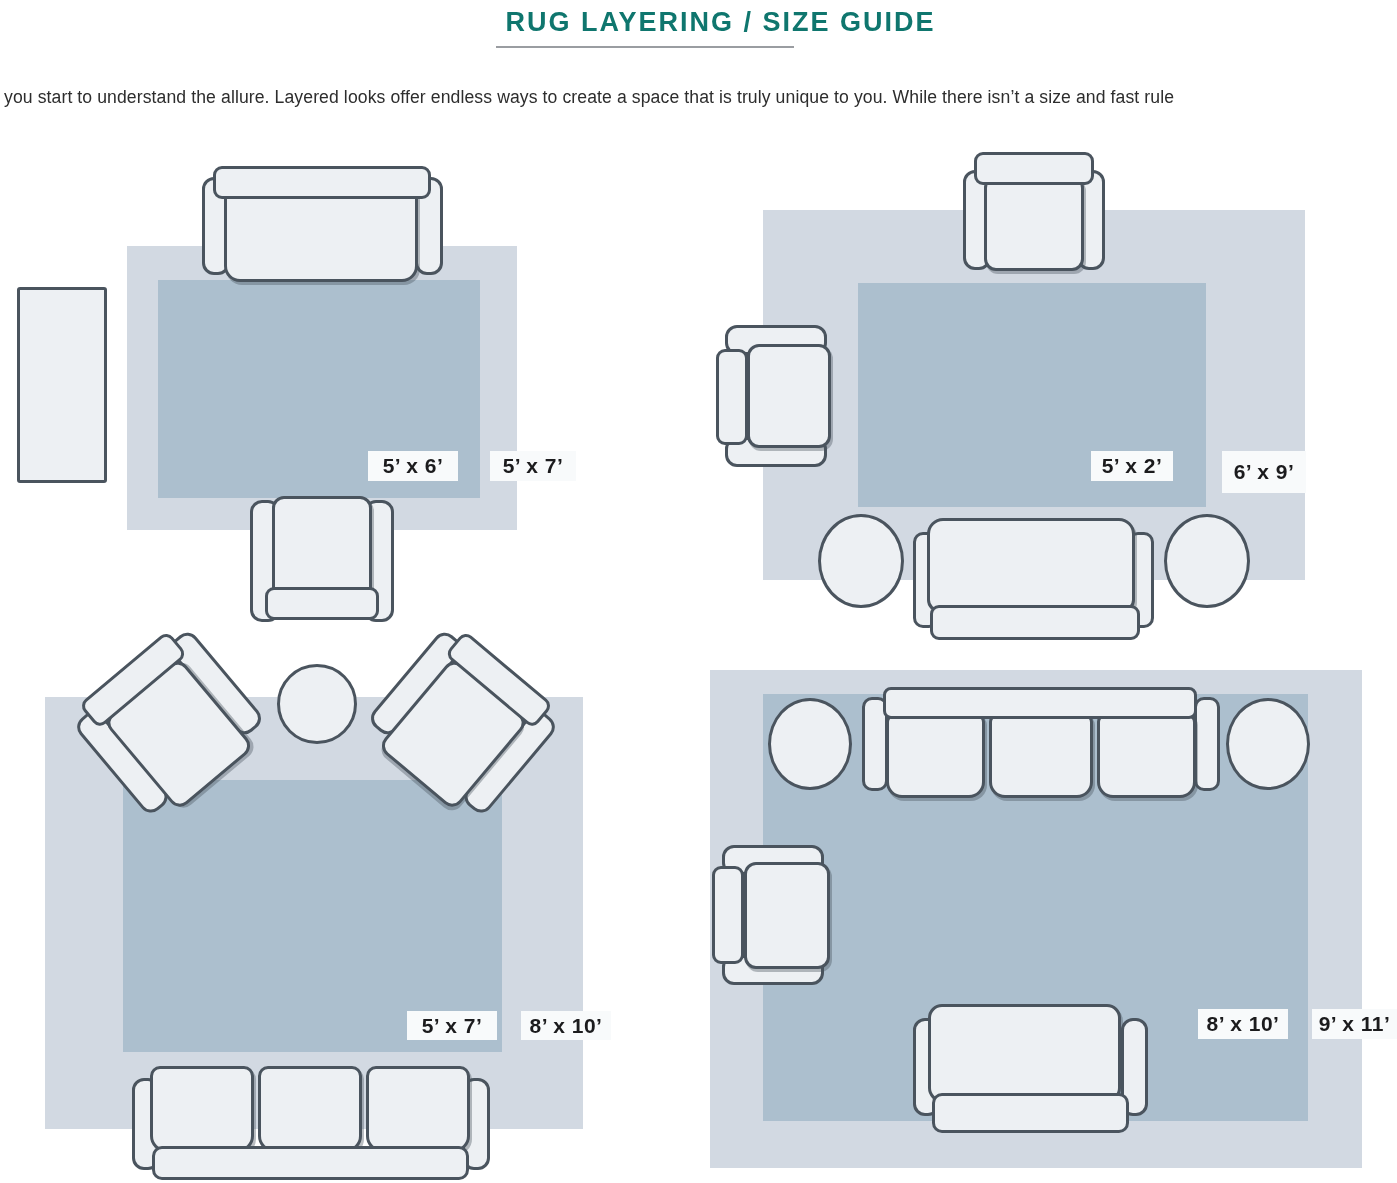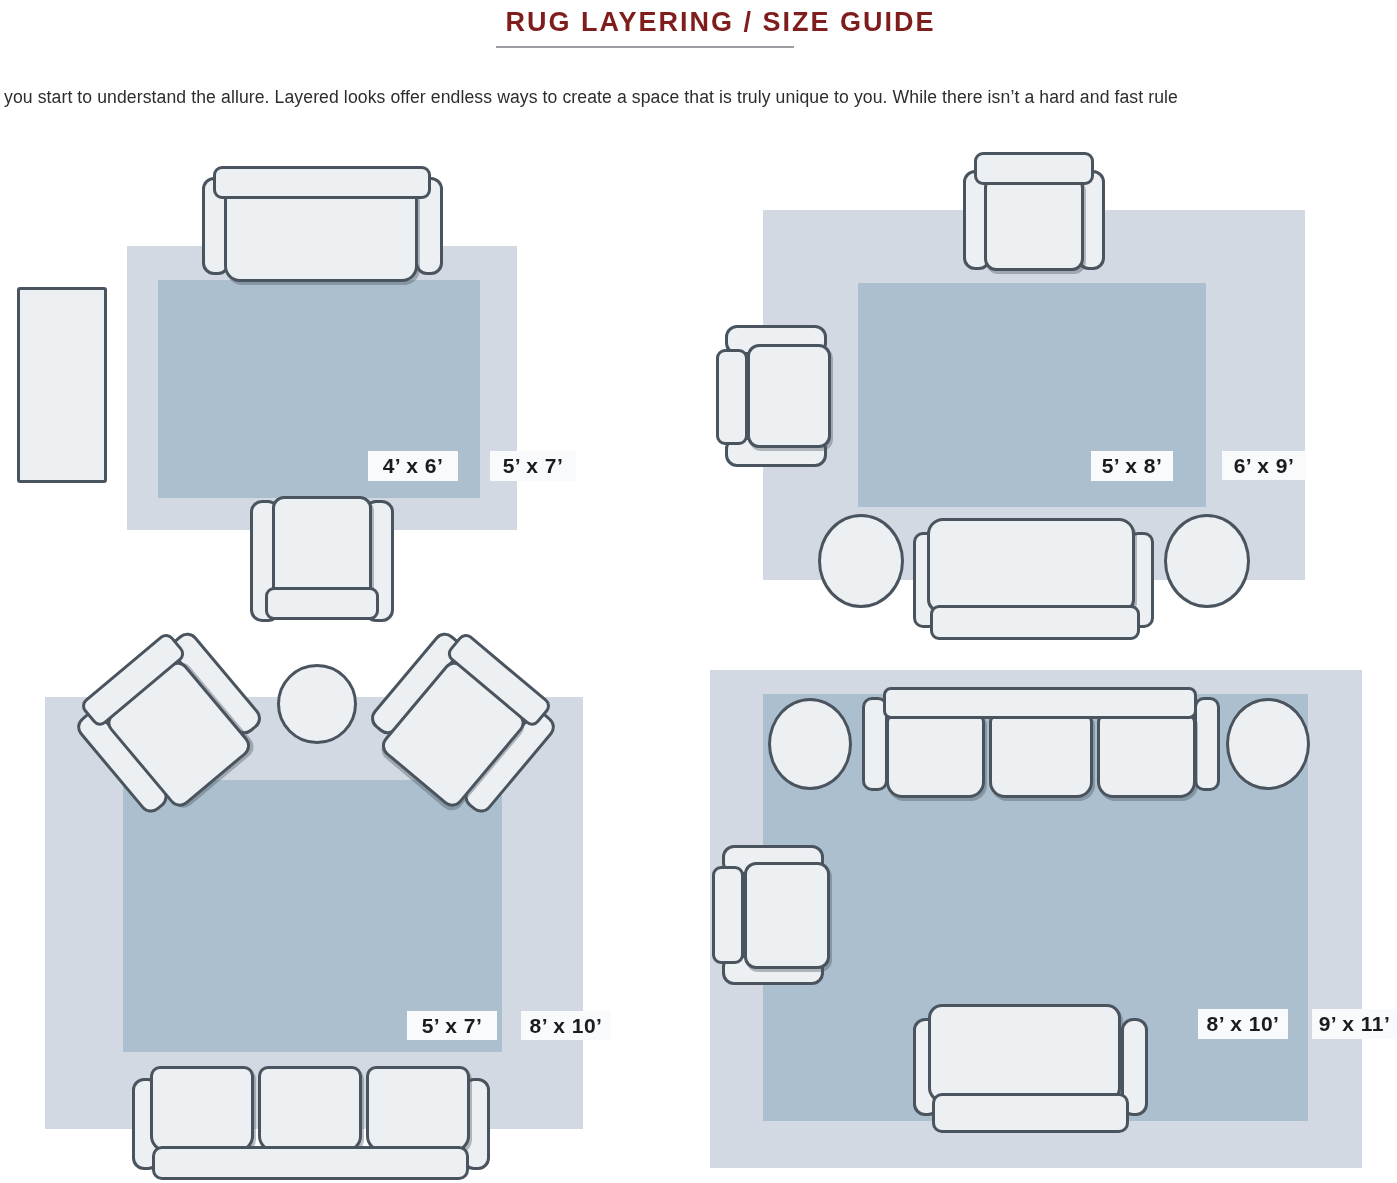--- a/index.html
+++ b/index.html
@@ -2,21 +2,21 @@
 <html style="--rug-outer: #d2d9e2; --rug-inner: #acbfce; --furniture-fill: #edf0f3; --furniture-outline: #4a545e; --label-bg: #f8fafb; --label-text: #1b1b1d;"><head>
 <meta charset="utf-8">
 <style>
   html,body{margin:0;padding:0;background:#ffffff;}
   #stage{
     position:relative;width:1397px;height:1183px;background:#ffffff;overflow:hidden;
     font-family:"Liberation Sans", sans-serif;
   }
   #page-title{
     position:absolute;left:0;right:0;top:7px;text-align:center;
-    font-size:27px;font-weight:bold;letter-spacing:2px;color:#7f1d1d;padding-left:44px;
+    font-size:27px;font-weight:bold;letter-spacing:2px;color:#0f766e;padding-left:44px;
   }
   #title-rule{position:absolute;left:496px;top:46px;width:298px;height:2px;background:#9a9da1;}
   .intro-line{
     position:absolute;left:4px;width:1392px;height:25px;
     font-size:17.6px;color:#2d2d2d;letter-spacing:0.1px;white-space:nowrap;
   }
   .rug-o{position:absolute;background:var(--rug-outer,#d2d9e2);}
   .rug-i{position:absolute;background:var(--rug-inner,#acbfce);}
   .f{
     position:absolute;box-sizing:border-box;
@@ -34,42 +34,42 @@
     font-size:21px;font-weight:bold;letter-spacing:0.5px;white-space:nowrap;
   }
 </style>
 </head>
 <body>
 
 <div id="stage">
 
   <div id="page-title">RUG LAYERING / SIZE GUIDE</div>
   <div id="title-rule"></div>
-  <div class="intro-line" style="top:87px;">you start to understand the allure. Layered looks offer endless ways to create a space that is truly unique to you. While there isn’t a hard and fast rule</div>
+  <div class="intro-line" style="top:87px;">you start to understand the allure. Layered looks offer endless ways to create a space that is truly unique to you. While there isn’t a size and fast rule</div>
 
   <div class="rug-o" style="left:127px;top:246px;width:390px;height:284px;"></div>
   <div class="rug-i" style="left:158px;top:280px;width:322px;height:218px;"></div>
 
   <div class="f" style="left:17px;top:287px;width:90px;height:196px;border-radius:3px;"></div>
 
   <div>
     <div class="f" style="left:202px;top:177px;width:28px;height:98px;"></div>
     <div class="f" style="left:415px;top:177px;width:28px;height:98px;"></div>
     <div class="f sh" style="left:224px;top:189px;width:194px;height:93px;border-radius:8px 8px 16px 16px;"></div>
     <div class="f" style="left:213px;top:166px;width:218px;height:33px;border-radius:9px;"></div>
   </div>
 
   <div>
     <div class="f" style="left:250px;top:500px;width:30px;height:122px;"></div>
     <div class="f" style="left:364px;top:500px;width:30px;height:122px;"></div>
     <div class="f sh" style="left:272px;top:496px;width:100px;height:116px;"></div>
     <div class="f" style="left:265px;top:587px;width:114px;height:33px;border-radius:9px;"></div>
   </div>
 
-  <div class="size-label" style="left:368px;top:451px;width:90px;height:30px;">4’ x 6’</div>
+  <div class="size-label" style="left:368px;top:451px;width:90px;height:30px;">5’ x 6’</div>
   <div class="size-label" style="left:490px;top:451px;width:86px;height:30px;">5’ x 7’</div>
 
   <div class="rug-o" style="left:763px;top:210px;width:542px;height:370px;"></div>
   <div class="rug-i" style="left:858px;top:283px;width:348px;height:224px;"></div>
 
   <div>
     <div class="f" style="left:963px;top:170px;width:28px;height:100px;"></div>
     <div class="f" style="left:1077px;top:170px;width:28px;height:100px;"></div>
     <div class="f sh" style="left:984px;top:176px;width:100px;height:95px;"></div>
     <div class="f" style="left:974px;top:152px;width:120px;height:33px;border-radius:9px;"></div>
@@ -85,22 +85,22 @@
   <div class="f round" style="left:818px;top:514px;width:86px;height:94px;"></div>
   <div class="f round" style="left:1164px;top:514px;width:86px;height:94px;"></div>
 
   <div>
     <div class="f" style="left:913px;top:532px;width:26px;height:96px;border-radius:10px;"></div>
     <div class="f" style="left:1128px;top:532px;width:26px;height:96px;border-radius:10px;"></div>
     <div class="f sh" style="left:927px;top:518px;width:208px;height:94px;border-radius:16px 16px 12px 12px;"></div>
     <div class="f" style="left:930px;top:605px;width:210px;height:35px;border-radius:9px;"></div>
   </div>
 
-  <div class="size-label" style="left:1091px;top:451px;width:82px;height:30px;">5’ x 8’</div>
-  <div class="size-label" style="left:1222px;top:451px;width:84px;height:29px;">6’ x 9’</div>
+  <div class="size-label" style="left:1091px;top:451px;width:82px;height:30px;">5’ x 2’</div>
+  <div class="size-label" style="left:1222px;top:451px;width:84px;height:42px;">6’ x 9’</div>
 
   <div class="rug-o" style="left:45px;top:697px;width:538px;height:432px;"></div>
   <div class="rug-i" style="left:123px;top:780px;width:379px;height:272px;"></div>
 
   <div class="f round" style="left:277px;top:664px;width:80px;height:80px;"></div>
 
   <div class="grp" style="left:95px;top:650px;width:152px;height:150px;transform:rotate(-40deg);">
     <div class="f" style="left:0px;top:12px;width:30px;height:120px;"></div>
     <div class="f" style="left:122px;top:12px;width:30px;height:120px;"></div>
     <div class="f sh" style="left:26px;top:28px;width:100px;height:118px;"></div>

